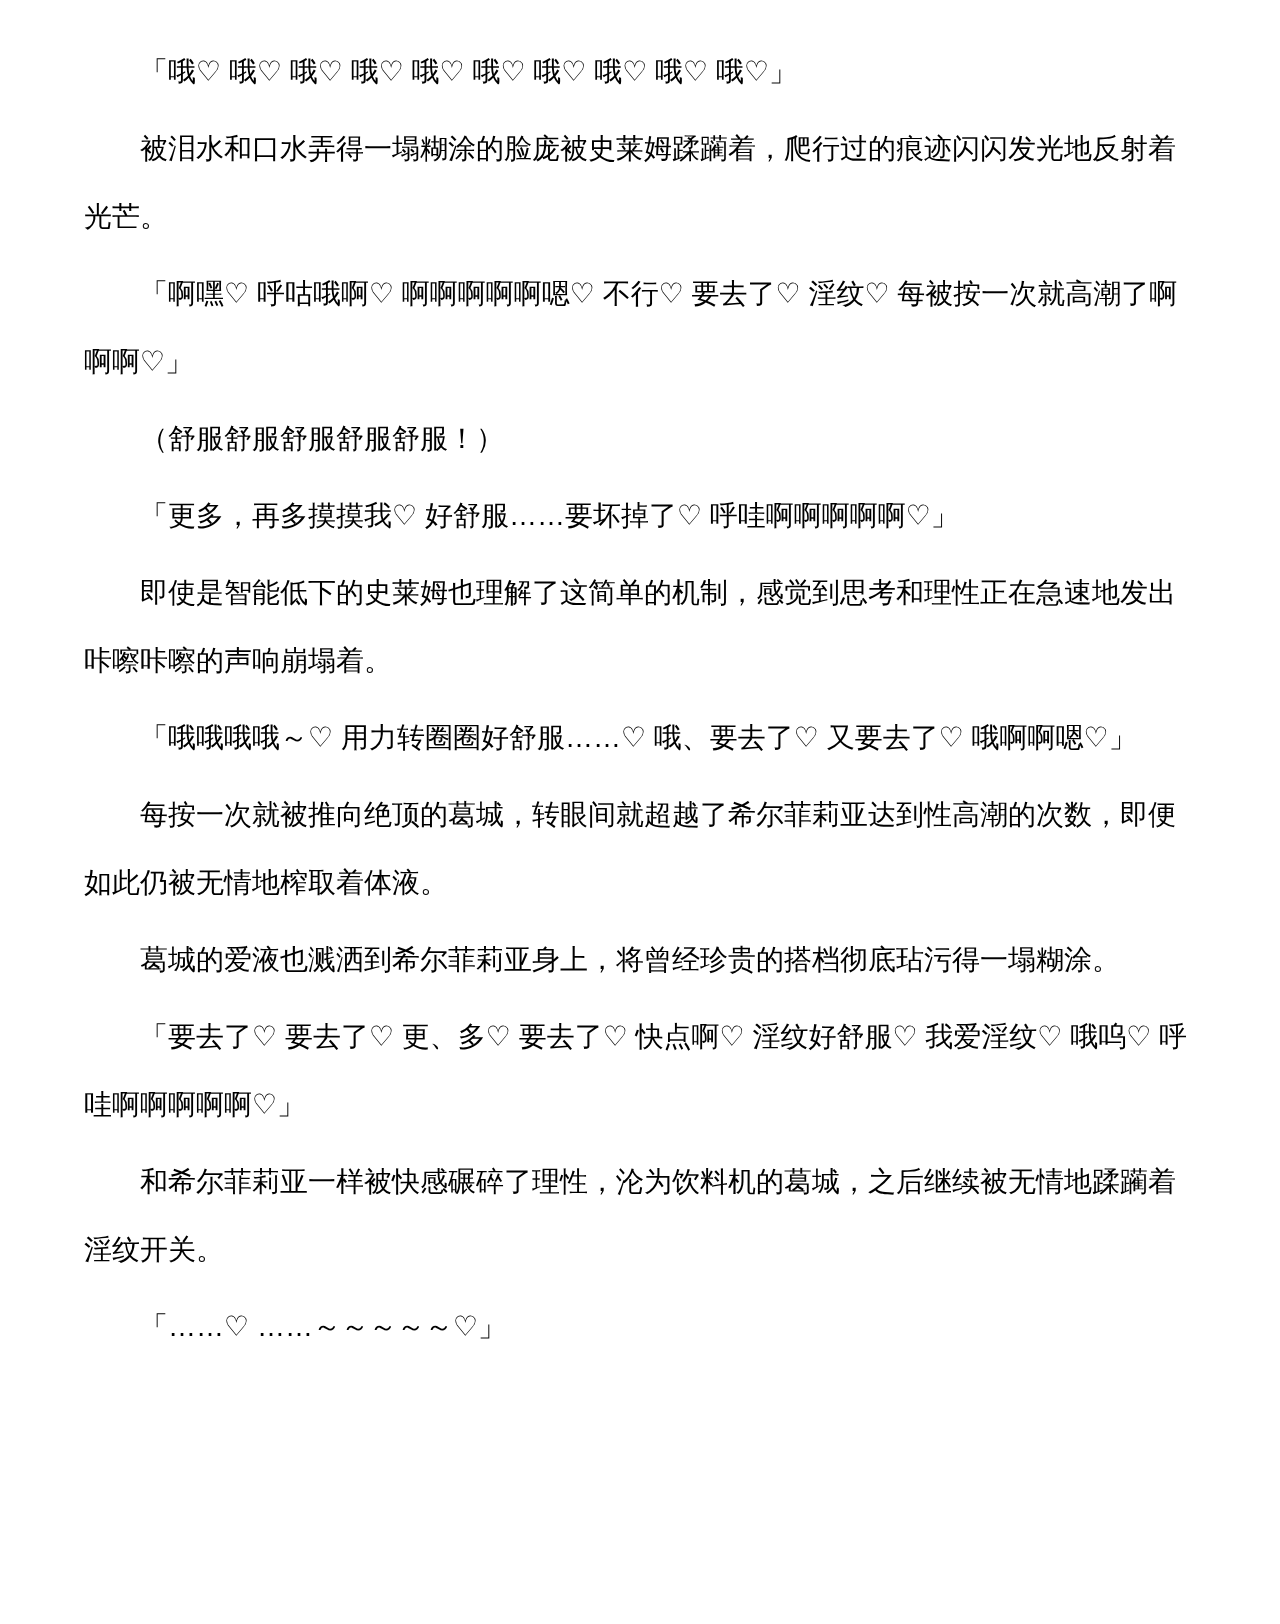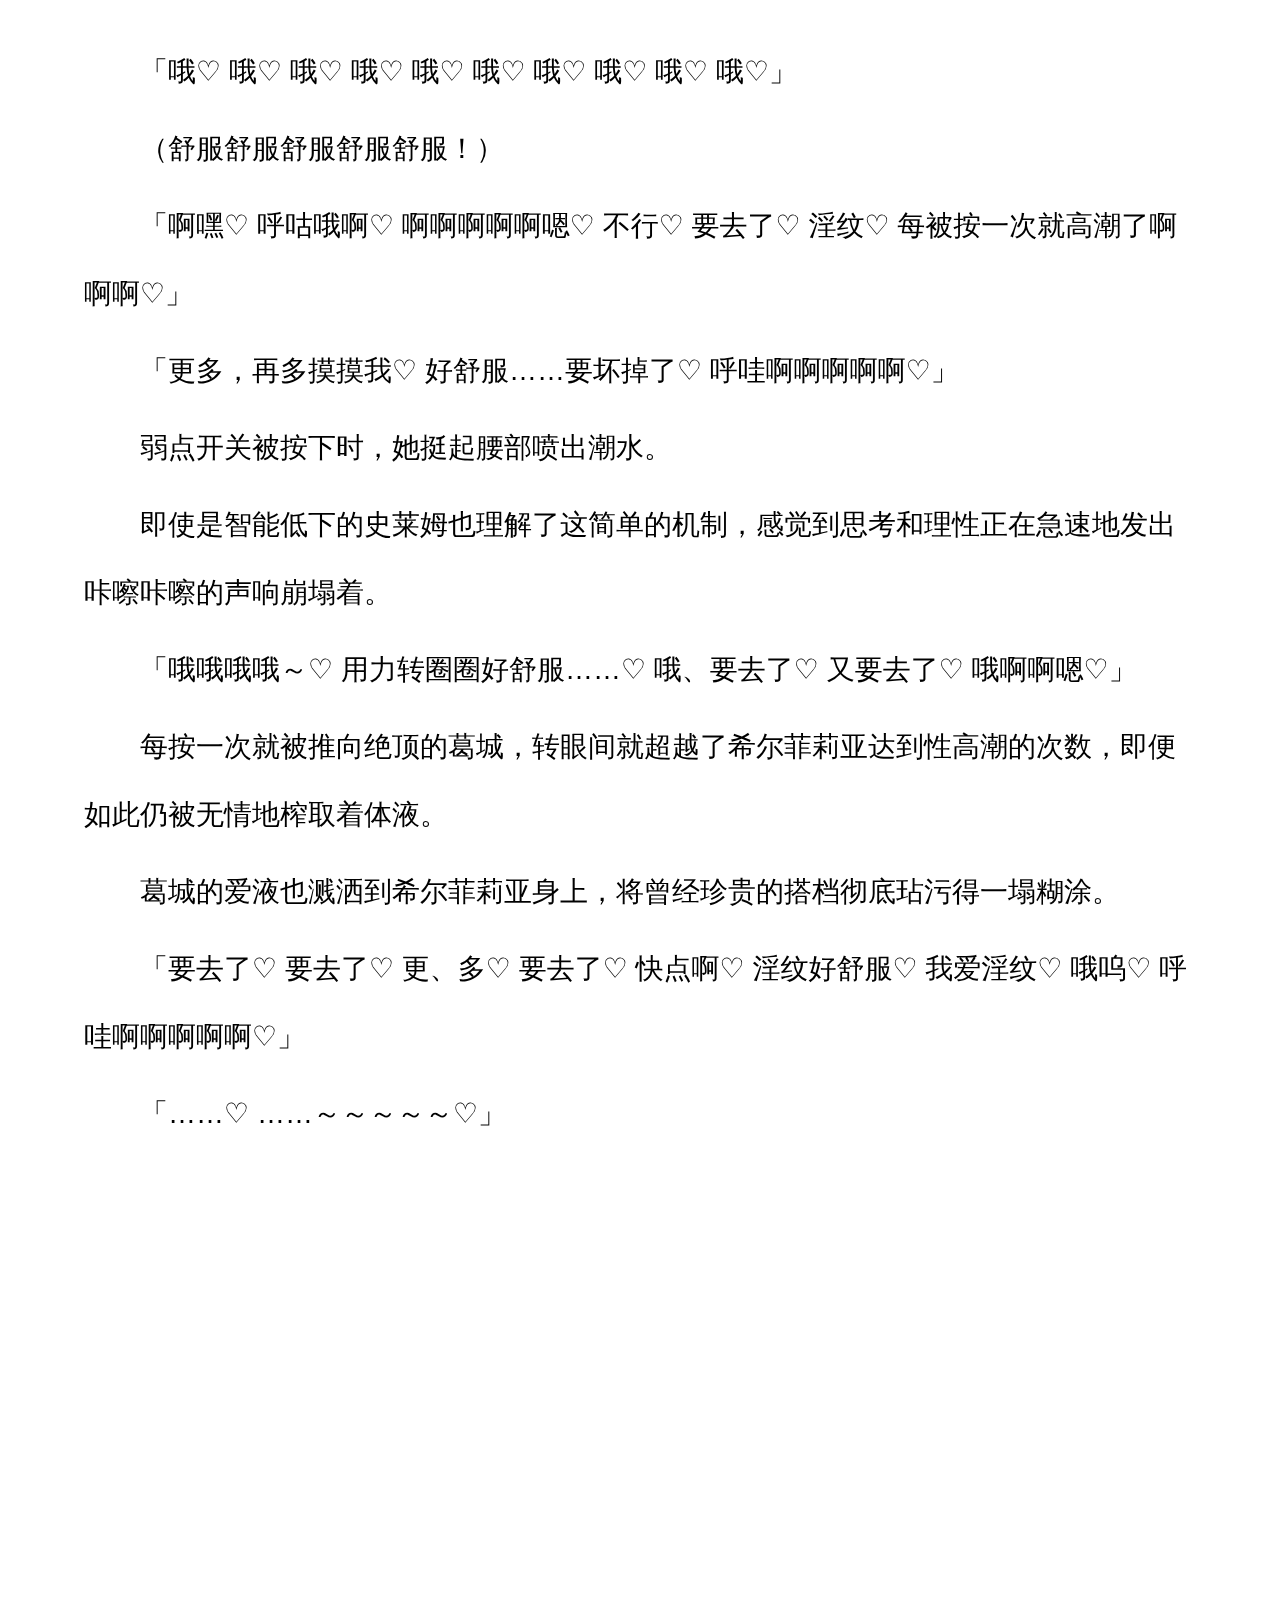--- a/index.html
+++ b/index.html
@@ -31,23 +31,24 @@
     text-align: left;
     word-break: break-all;
     overflow-wrap: break-word;
   }
 </style>
 </head>
 <body>
 
 <div class="page">
   <p>「哦♡ 哦♡ 哦♡ 哦♡ 哦♡ 哦♡ 哦♡ 哦♡ 哦♡ 哦♡」</p>
+  <p>被泪水和口水弄得一塌糊涂的脸庞被史莱姆蹂躏着，爬行过的痕迹闪闪发光地反射着光芒。</p>
+  <p>「啊嘿♡ 呼咕哦啊♡ 啊啊啊啊啊嗯♡ 不行♡ 要去了♡ 淫纹♡ 每被按一次就高潮了啊啊啊♡」</p>
   <p>（舒服舒服舒服舒服舒服！）</p>
-  <p>「啊嘿♡ 呼咕哦啊♡ 啊啊啊啊啊嗯♡ 不行♡ 要去了♡ 淫纹♡ 每被按一次就高潮了啊啊啊♡」</p>
   <p>「更多，再多摸摸我♡ 好舒服……要坏掉了♡ 呼哇啊啊啊啊啊♡」</p>
-  <p>弱点开关被按下时，她挺起腰部喷出潮水。</p>
   <p>即使是智能低下的史莱姆也理解了这简单的机制，感觉到思考和理性正在急速地发出咔嚓咔嚓的声响崩塌着。</p>
   <p>「哦哦哦哦～♡ 用力转圈圈好舒服……♡ 哦、要去了♡ 又要去了♡ 哦啊啊嗯♡」</p>
   <p>每按一次就被推向绝顶的葛城，转眼间就超越了希尔菲莉亚达到性高潮的次数，即便如此仍被无情地榨取着体液。</p>
   <p>葛城的爱液也溅洒到希尔菲莉亚身上，将曾经珍贵的搭档彻底玷污得一塌糊涂。</p>
   <p>「要去了♡ 要去了♡ 更、多♡ 要去了♡ 快点啊♡ 淫纹好舒服♡ 我爱淫纹♡ 哦呜♡ 呼哇啊啊啊啊啊♡」</p>
+  <p>和希尔菲莉亚一样被快感碾碎了理性，沦为饮料机的葛城，之后继续被无情地蹂躏着淫纹开关。</p>
   <p>「……♡ ……～～～～～♡」</p>
 </div>
 
 </body></html>

